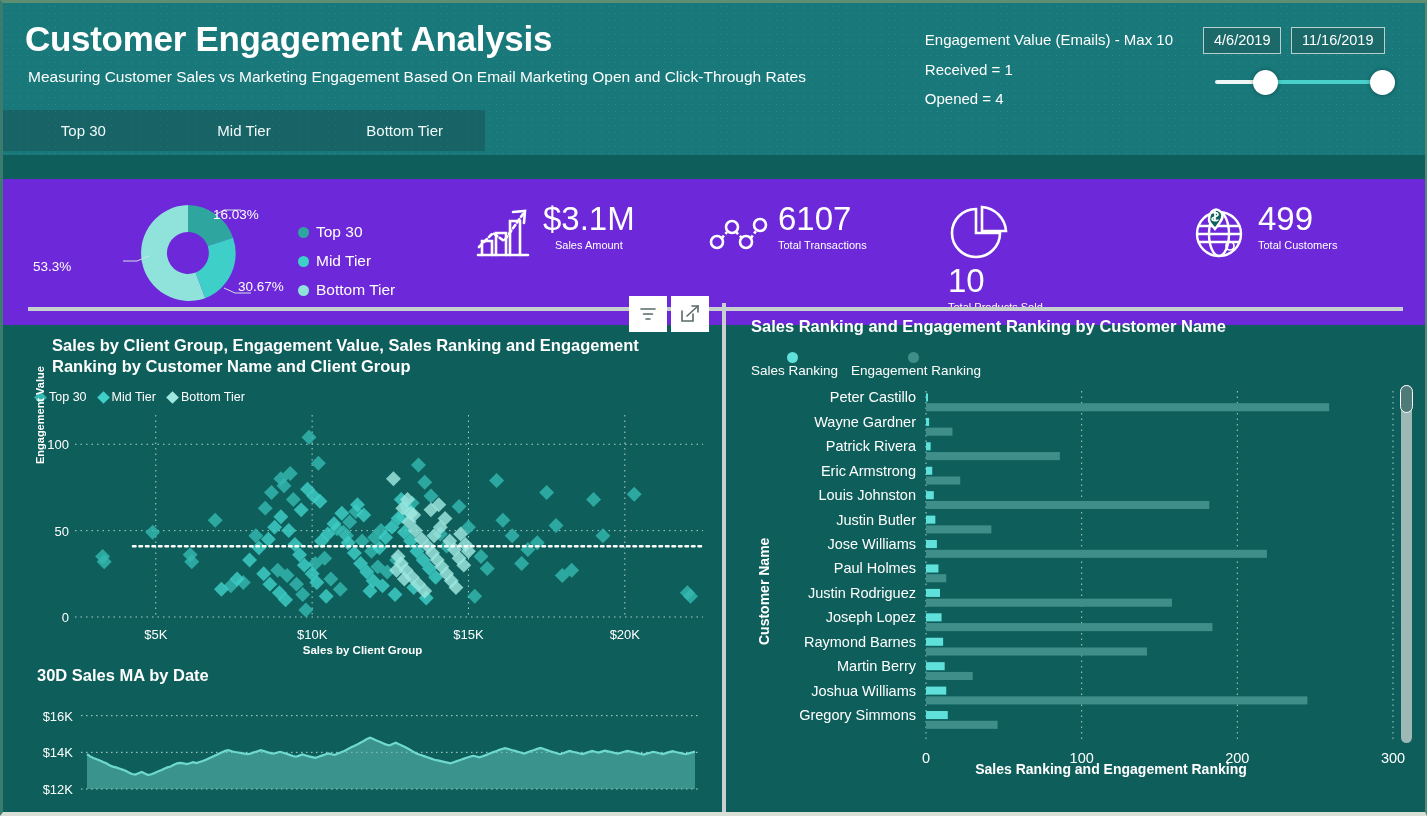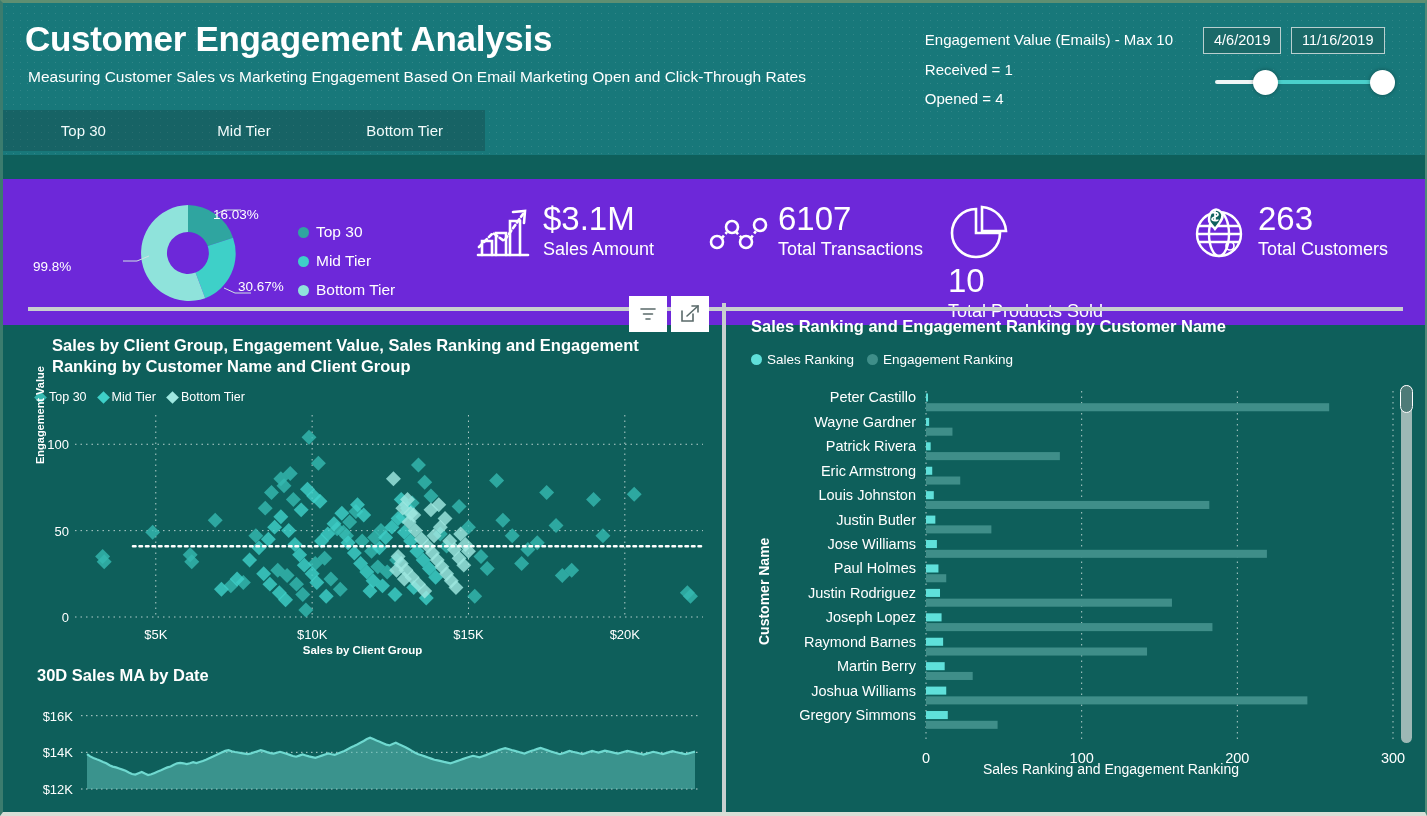--- a/index.html
+++ b/index.html
@@ -94,21 +94,21 @@
   #donut-lbl-left   { left: -75px; top: 68px; }
   #donut-lbl-right  { left: 130px; top: 88px; }
   #donut-legend { position:absolute; left: 190px; top: 32px; }
   .dl-row { display:flex; align-items:center; margin-bottom: 11px; }
   .dl-dot { width:11px; height:11px; border-radius:50%; margin-right:7px; }
   .dl-txt { font-size:15.5px; color:#ffffff; white-space:nowrap; }
 
   .kpi { position:absolute; top:22px; display:flex; align-items:flex-start; }
   .kpi-icon { width:60px; height:62px; margin-right:10px; flex:none; }
   .kpi-val  { font-size:33px; color:#ffffff; line-height:36px; font-weight:400; white-space:nowrap; }
-  .kpi-cap  { font-size:18px; color:#ffffff; margin-top:2px; white-space:nowrap;text-align:center; }
+  .kpi-cap  { font-size:11px; color:#ffffff; margin-top:2px; white-space:nowrap;text-align:center; }
   #kpi-sales        { left: 470px; }
   #kpi-transactions { left: 705px; }
   #kpi-products     { left: 945px; flex-direction: column; }
   #kpi-customers    { left: 1185px; }
 
   
   #top-rule  { position:absolute; left:25px; top:304px; width:1375px; height:4px; background:#c8cfcf; }
   #v-divider { position:absolute; left:719px; top:300px; width:4px; height:512px; background:#c8cfcf; }
 
   .icon-btn {
@@ -140,32 +140,32 @@
     font-size:11.5px; font-weight:700; color:#ffffff;
   }
 
   #ma-title { position:absolute; left:34px; top:355px; font-size:16.5px; font-weight:700; color:#ffffff; }
   #ma-area  { position:absolute; left:0; top:378px; width:719px; height:120px; }
 
   
   #right-panel { position:absolute; left:723px; top:292px; width:701px; height:614px; }
   #bar-title { position:absolute; left:25px; top:22px; font-size:16.5px; font-weight:700; color:#ffffff; white-space:nowrap; }
   #bar-legend { position:absolute; left:25px; top:57px; display:flex; align-items:center; }
-  .bl-item { display:flex; align-items:center; margin-right:13px; }
+  .bl-item { display:flex; align-items:center; margin-right:13px;flex-direction:column; }
   .bl-dot  { width:11px; height:11px; border-radius:50%; margin-right:5px; }
   .bl-txt  { font-size:13.5px; color:#ffffff; white-space:nowrap; }
   #ylabel-bar {
     position:absolute; left:30px; top:350px;
     font-size:14px; font-weight:700; color:#ffffff;
     transform:rotate(-90deg); transform-origin:left top; white-space:nowrap;
   }
   #bar-plot { position:absolute; left:0; top:88px; width:701px; height:380px; }
   #xlabel-bar {
     position:absolute; left:190px; top:466px; width:390px; text-align:center;
-    font-size:14px; font-weight:400; color:#ffffff;
+    font-size:14px; font-weight:700; color:#ffffff;
   }
   #bar-scrollbar {
     position:absolute; left:675px; top:90px; width:11px; height:358px;
     background:#9db8b5; border-radius:6px; cursor:pointer;
   }
   #bar-scrollthumb {
     position:absolute; left:674px; top:90px; width:13px; height:28px;
     background:#4e7b78; border:1.6px solid #ffffff; border-radius:7px; cursor:pointer;
   }
   text { font-family:"Liberation Sans", sans-serif; }
@@ -212,21 +212,21 @@
 
         <path d="M110.0,44.7 A48,48 0 0,1 82.2,105.2 L72.5,79.6 A21,21 0 0,0 84.7,53.1 Z" fill="#3ed0c8"></path>
 
         <path d="M82.2,105.2 A48,48 0 1,1 65,12 L65,39 A21,21 0 1,0 72.5,79.6 Z" fill="#8fe3db"></path>
 
         <path d="M92,22 L101,17 L118,17" stroke="#cfe3e2" stroke-width="1" fill="none"></path>
         <path d="M26,63 L14,68 L-2,68" stroke="#cfe3e2" stroke-width="1" fill="none"></path>
         <path d="M101,95 L112,100 L128,100" stroke="#cfe3e2" stroke-width="1" fill="none"></path>
       </svg>
       <div class="donut-lbl" id="donut-lbl-top">16.03%</div>
-      <div class="donut-lbl" id="donut-lbl-left">99.8%</div>
+      <div class="donut-lbl" id="donut-lbl-left">53.3%</div>
       <div class="donut-lbl" id="donut-lbl-right">30.67%</div>
 
       <div id="donut-legend">
         <div class="dl-row">
           <span class="dl-dot" style="background:#2fa5a0"></span>
           <span class="dl-txt">Top 30</span>
         </div>
         <div class="dl-row">
           <span class="dl-dot" style="background:#3ed0c8"></span>
           <span class="dl-txt">Mid Tier</span>
@@ -291,21 +291,21 @@
         <g stroke="#ffffff" stroke-width="2.4" fill="none">
           <circle cx="31" cy="33" r="22"></circle>
           <ellipse cx="31" cy="33" rx="10" ry="22"></ellipse>
           <path d="M10,25 L52,25 M10,41 L52,41 M9,33 L53,33"></path>
           <path d="M21,19 C21,11 27,5 33,11 C38,16 30,24 27,28 C25,25 21,23 21,19 Z" fill="#0f615d"></path>
           <path d="M27,9 L27,20 M24,12.5 C24,11 30,11 30,13.5 C30,16 24,16 24,18 C24,20 30,20 30,18.5" stroke-width="1.7"></path>
           <circle cx="42" cy="45" r="4" stroke-width="1.7"></circle>
         </g>
       </svg>
       <div>
-        <div class="kpi-val">263</div>
+        <div class="kpi-val">499</div>
         <div class="kpi-cap">Total Customers</div>
       </div>
     </div>
   </div>
 
   <div id="top-rule"></div>
   <div id="v-divider"></div>
 
   <div class="icon-btn" id="btn-filter">
     <svg width="20" height="20" viewBox="0 0 20 20">

